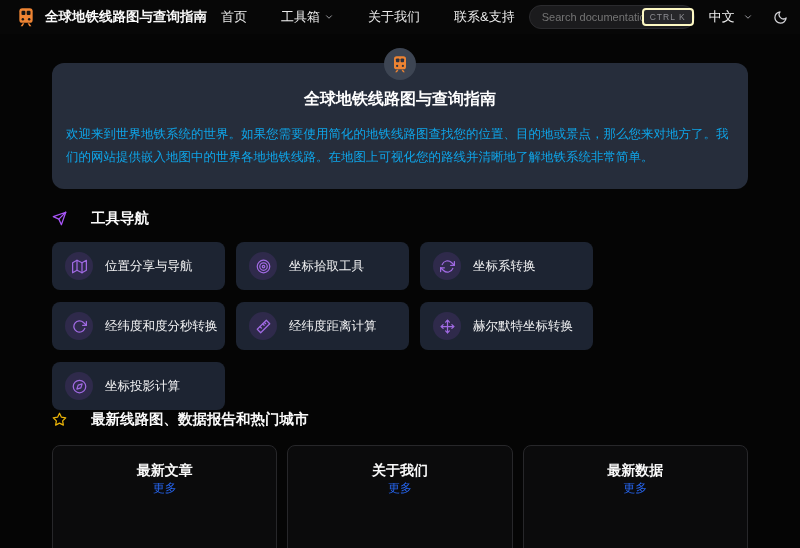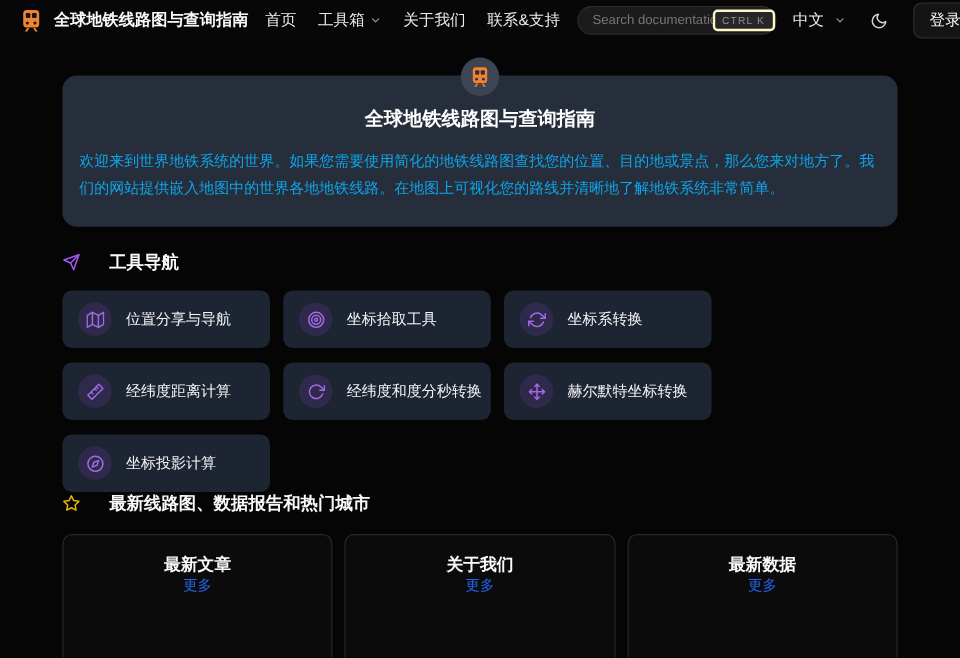--- a/index.html
+++ b/index.html
@@ -15,21 +15,21 @@
   header {
     height:34px;
     display:flex;
     align-items:center;
     padding:0 6px 0 16px;
     gap:14px;
     background:#070707;
   }
   .brand { display:flex; align-items:center; gap:9px; flex-shrink:0; }
   .brand-title { font-size:13.5px; font-weight:bold; color:#fafafa; white-space:nowrap; }
-  nav { margin-left:auto; display:flex; align-items:center; gap:18px; flex-shrink:0; }
+  nav { margin-left:auto; display:flex; align-items:center; gap:34px; flex-shrink:0; }
   .nav-link {
     font-size:13px; color:#ececec; text-decoration:none; white-space:nowrap;
     display:flex; align-items:center; gap:4px; cursor:pointer;
   }
   .chev { color:#9a9a9e; }
   .search-pill {
     width:166px; height:24px; flex-shrink:0;
     background:#1b1b1d; border:1px solid #2b2b2e; border-radius:12px;
     display:flex; align-items:center; padding:0 5px 0 12px;
   }
@@ -234,35 +234,35 @@
               <polyline points="1 20 1 14 7 14"></polyline>
               <path d="M3.51 9a9 9 0 0 1 14.85-3.36L23 10M1 14l4.64 4.36A9 9 0 0 0 20.49 15"></path>
             </svg>
         </span>
         <span class="tool-label">坐标系转换</span>
       </div>
 
       <div class="tool-card">
         <span class="tool-icon-wrap">
           <svg width="15" height="15" viewBox="0 0 24 24" fill="none" stroke="currentColor" stroke-width="2" stroke-linecap="round" stroke-linejoin="round">
+              <polyline points="23 4 23 10 17 10"></polyline>
+              <path d="M20.49 15a9 9 0 1 1-2.12-9.36L23 10"></path>
+            </svg>
+        </span>
+        <span class="tool-label">经纬度和度分秒转换</span>
+      </div>
+
+      <div class="tool-card">
+        <span class="tool-icon-wrap">
+          <svg width="15" height="15" viewBox="0 0 24 24" fill="none" stroke="currentColor" stroke-width="2" stroke-linecap="round" stroke-linejoin="round">
               <path d="M2 16.5 16.5 2 22 7.5 7.5 22 2 16.5z"></path>
               <path d="m6.5 12.5 2 2m2.5-6.5 2 2M13.5 5.5l2 2"></path>
             </svg>
         </span>
         <span class="tool-label">经纬度距离计算</span>
-      </div>
-
-      <div class="tool-card">
-        <span class="tool-icon-wrap">
-          <svg width="15" height="15" viewBox="0 0 24 24" fill="none" stroke="currentColor" stroke-width="2" stroke-linecap="round" stroke-linejoin="round">
-              <polyline points="23 4 23 10 17 10"></polyline>
-              <path d="M20.49 15a9 9 0 1 1-2.12-9.36L23 10"></path>
-            </svg>
-        </span>
-        <span class="tool-label">经纬度和度分秒转换</span>
       </div>
 
       <div class="tool-card">
         <span class="tool-icon-wrap">
           <svg width="15" height="15" viewBox="0 0 24 24" fill="none" stroke="currentColor" stroke-width="2" stroke-linecap="round" stroke-linejoin="round">
               <polyline points="5 9 2 12 5 15"></polyline>
               <polyline points="9 5 12 2 15 5"></polyline>
               <polyline points="15 19 12 22 9 19"></polyline>
               <polyline points="19 9 22 12 19 15"></polyline>
               <line x1="2" y1="12" x2="22" y2="12"></line>

